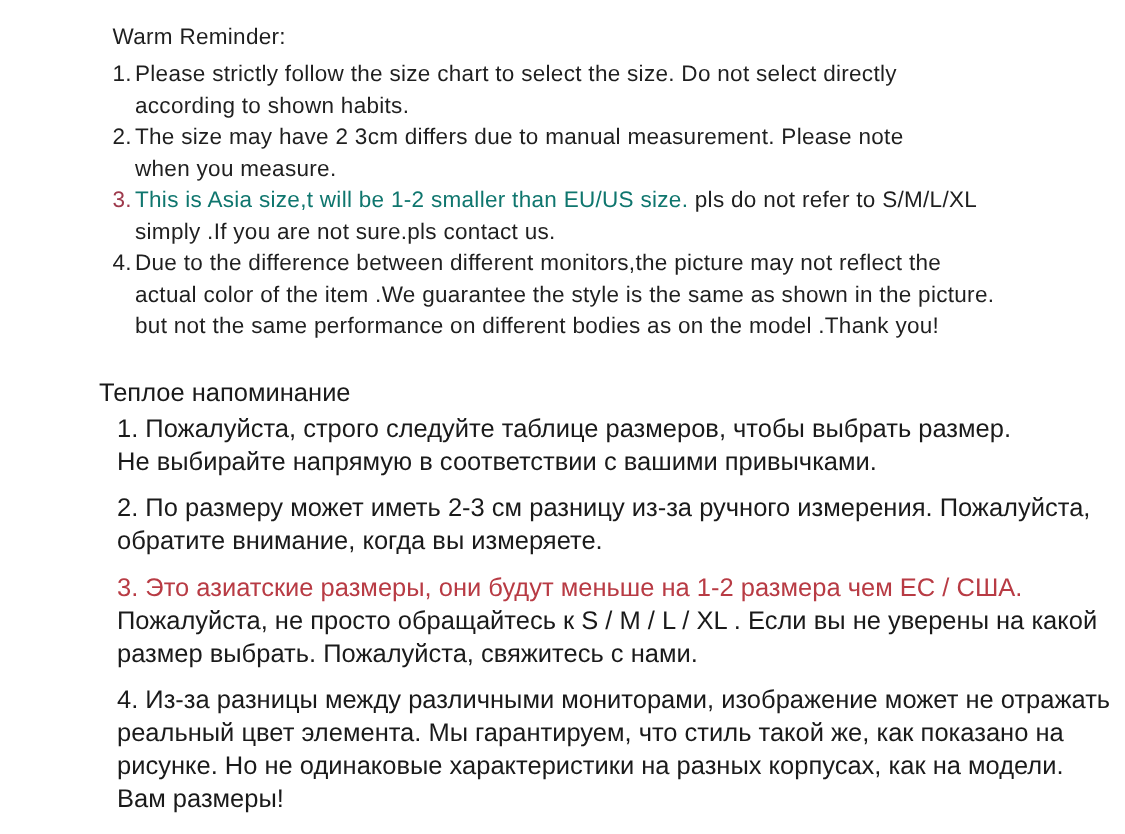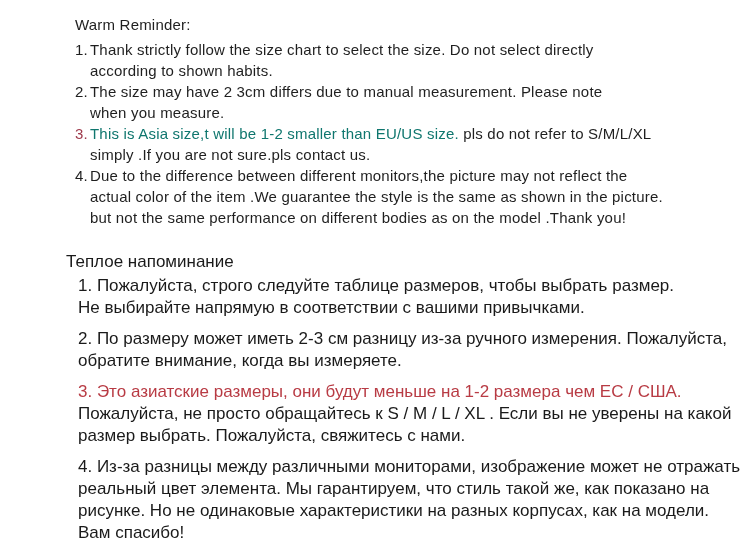--- a/index.html
+++ b/index.html
@@ -68,21 +68,21 @@
 </head>
 <body>
 
 <div class="page" style="background: rgb(255, 255, 255);">
   <div class="en-section" style="color: rgb(31, 31, 31);">
     <div class="en-title">Warm Reminder:</div>
     <div id="en-list">
         <div class="en-item">
           <span class="en-num seg">1.</span>
           <div class="en-body">
-            <div class="tline"><span class="seg">Thank strictly follow the size chart to select the size. Do not select directly</span></div>
+            <div class="tline"><span class="seg">Please strictly follow the size chart to select the size. Do not select directly</span></div>
             <div class="tline"><span class="seg">according to shown habits.</span></div>
           </div>
         </div>
         <div class="en-item">
           <span class="en-num seg">2.</span>
           <div class="en-body">
             <div class="tline"><span class="seg">The size may have 2 3cm differs due to manual measurement. Please note</span></div>
             <div class="tline"><span class="seg">when you measure.</span></div>
           </div>
         </div>
@@ -117,17 +117,17 @@
         </div>
         <div class="ru-para">
           <div class="tline"><span class="seg red-ru" style="color: rgb(184, 59, 68);">3. Это азиатские размеры, они будут меньше на 1-2 размера чем ЕС / США.</span></div>
           <div class="tline"><span class="seg">Пожалуйста, не просто обращайтесь к S / M / L / XL . Если вы не уверены на какой</span></div>
           <div class="tline"><span class="seg">размер выбрать. Пожалуйста, свяжитесь с нами.</span></div>
         </div>
         <div class="ru-para">
           <div class="tline"><span class="seg">4. Из-за разницы между различными мониторами, изображение может не отражать</span></div>
           <div class="tline"><span class="seg">реальный цвет элемента. Мы гарантируем, что стиль такой же, как показано на</span></div>
           <div class="tline"><span class="seg">рисунке. Но не одинаковые характеристики на разных корпусах, как на модели.</span></div>
-          <div class="tline"><span class="seg">Вам спасибо!</span></div>
+          <div class="tline"><span class="seg">Вам размеры!</span></div>
         </div>
       </div>
   </div>
 </div>
 
 </body></html>

